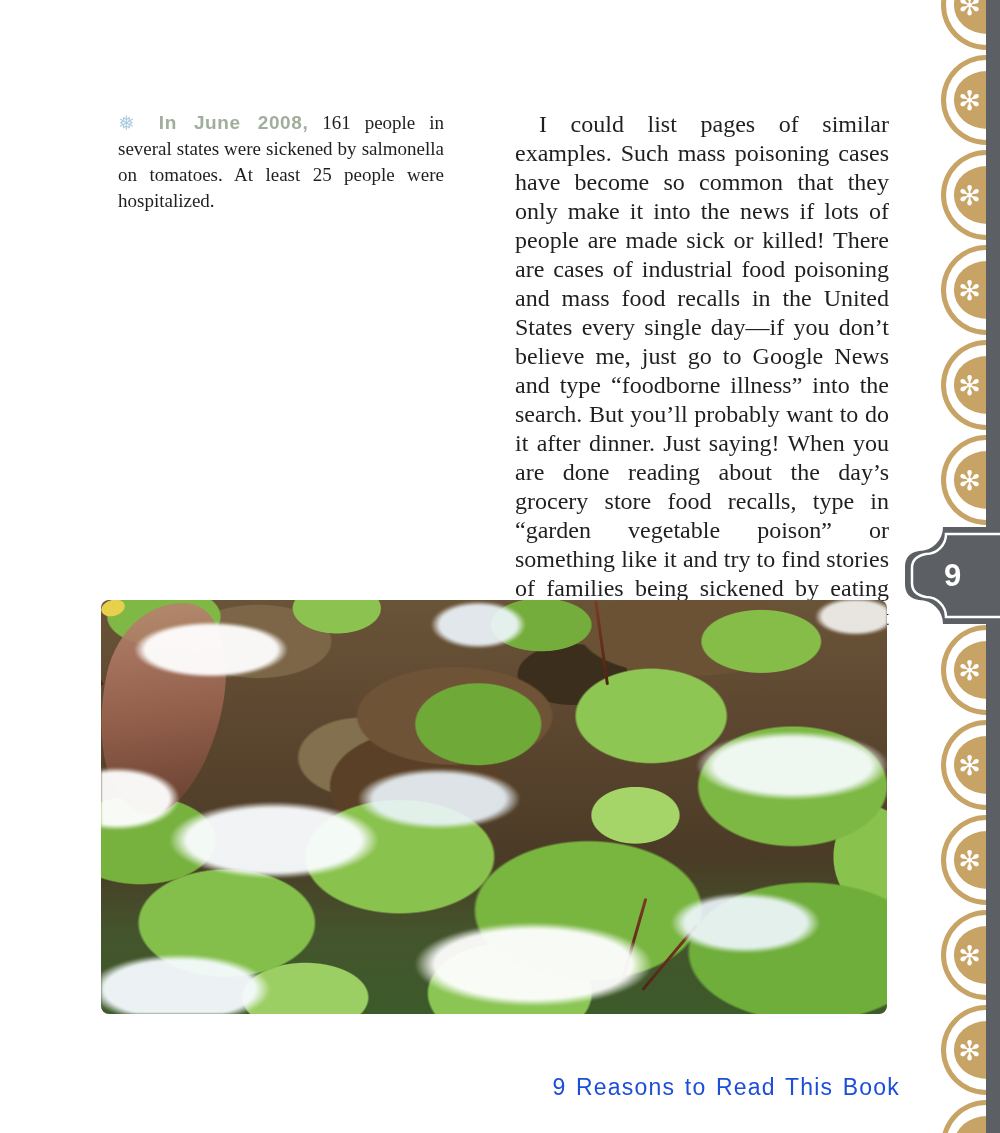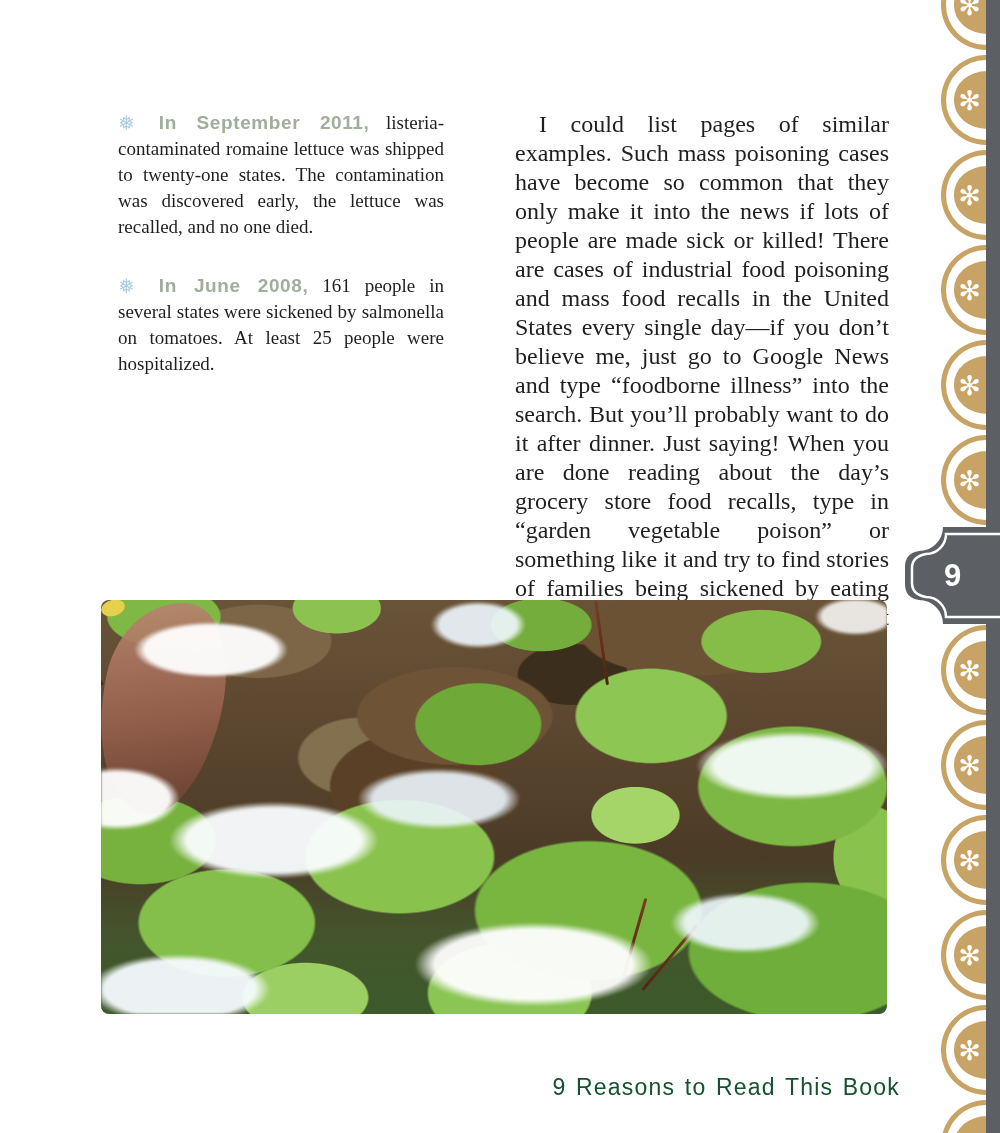--- a/index.html
+++ b/index.html
@@ -76,29 +76,28 @@
     margin-right:2px;}
 
   
   .page-tab{position:absolute;left:905px;top:527px;width:95px;height:97px;}
   .tab-num{position:absolute;left:0;top:0;width:95px;height:97px;display:flex;align-items:center;
     justify-content:center;font-family:"Liberation Sans", sans-serif;font-weight:700;
     font-size:31px;color:#ffffff;}
 
   
   .footer{position:absolute;right:100px;top:1074px;font-family:"Liberation Sans", sans-serif;
-    font-size:23px;color:#14532d;letter-spacing:1.2px;word-spacing:2px;}
+    font-size:23px;color:#1d4ed8;letter-spacing:1.2px;word-spacing:2px;}
 </style>
 </head>
 <body>
 
 <div class="page">
 
   <div class="col col-left">
-    <p class="bullet"><span class="flake">❅</span><span class="lead">In September 2011,</span> <span>listeria-contaminated romaine lettuce was shipped to twenty-one states. The contamination was discovered early, the lettuce was recalled, and no one died.</span></p>
     <p class="bullet"><span class="flake">❅</span><span class="lead">In June 2008,</span> <span>161 people in several states were sickened by salmonella on tomatoes. At least 25 people were hospitalized.</span></p>
   </div>
 
   <div class="col col-right">
     <p class="para">I could list pages of similar examples. Such mass poisoning cases have become so common that they only make it into the news if lots of people are made sick or killed! There are cases of industrial food poisoning and mass food recalls in the United States every single day—if you don’t believe me, just go to Google News and type “foodborne illness” into the search. But you’ll probably want to do it after dinner. Just saying! When you are done reading about the day’s grocery store food recalls, type in “garden vegetable poison” or something like it and try to find stories of families being sickened by eating out of their backyard garden. I haven’t found any yet.</p>
   </div>
 
   <div class="photo" title="Young lettuce seedlings dusted with snow in a garden bed">
     <div class="soil"></div>
     <div class="leaves"></div>

